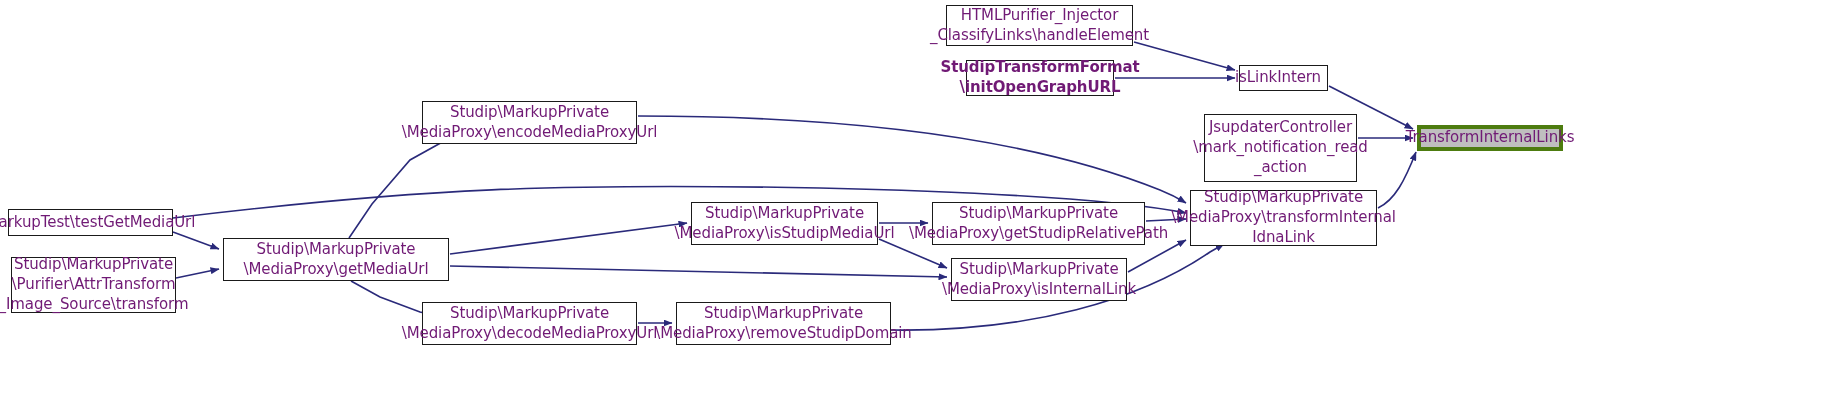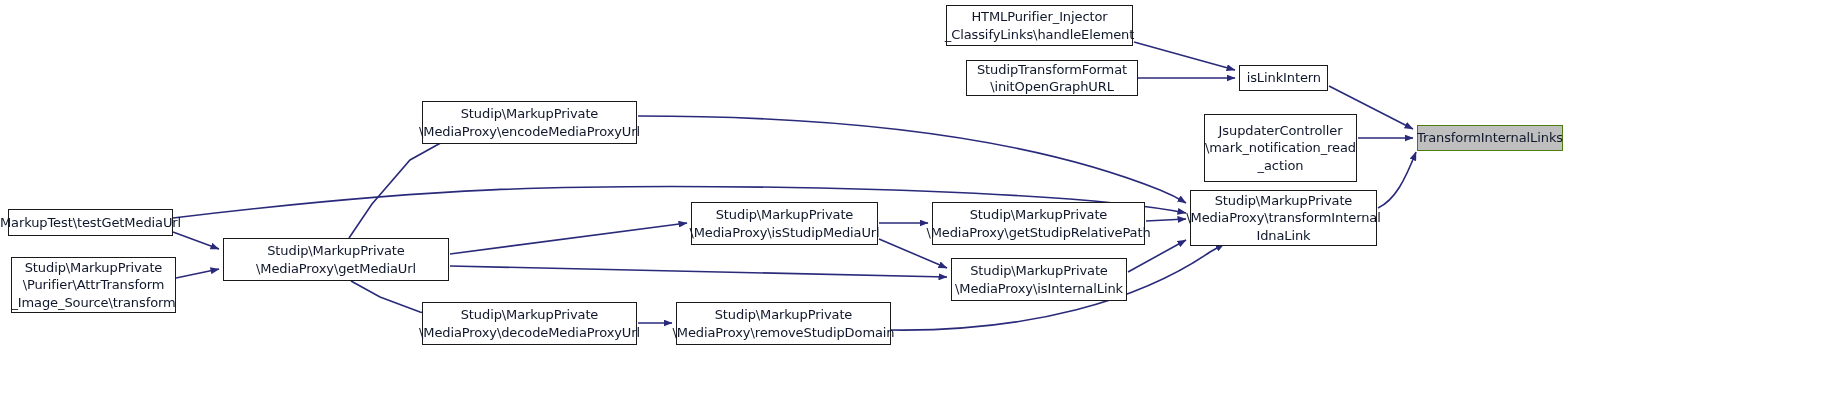--- a/index.html
+++ b/index.html
@@ -29,30 +29,30 @@
   }
   .node {
     position: absolute;
     box-sizing: border-box;
     border: 1px solid #1a1a1a;
     background: #ffffff;
     display: flex;
     align-items: center;
     justify-content: center;
     text-align: center;
-    font-size: 13px;
+    font-size: 15px;
     line-height: 1.33;
-    color: #0f172a;
+    color: #701a75;
     white-space: pre;
     letter-spacing: -0.1px;
     z-index: 2;
   }
   .node.highlight {
     background: #bfbfbf;
-    border: 1px solid #4d7c0f;
+    border: 4px solid #4d7c0f;
   }
   .node-label {
     display: block;
     padding: 0 6px;
   }
 </style>
 </head>
 <body>
 
 <div id="canvas">
@@ -119,20 +119,20 @@
 \MediaProxy\isStudipMediaUrl</span></div>
     <div class="node" style="left: 932px; top: 202px; width: 213px; height: 43px;"><span class="node-label">Studip\MarkupPrivate
 \MediaProxy\getStudipRelativePath</span></div>
     <div class="node" style="left: 951px; top: 258px; width: 176px; height: 43px;"><span class="node-label">Studip\MarkupPrivate
 \MediaProxy\isInternalLink</span></div>
     <div class="node" style="left: 1190px; top: 190px; width: 187px; height: 56px;"><span class="node-label">Studip\MarkupPrivate
 \MediaProxy\transformInternal
 IdnaLink</span></div>
     <div class="node" style="left: 946px; top: 5px; width: 187px; height: 41px;"><span class="node-label">HTMLPurifier_Injector
 _ClassifyLinks\handleElement</span></div>
-    <div class="node" style="left: 966px; top: 60px; width: 172px; height: 36px;"><span class="node-label">StudipTransformFormat
+    <div class="node" style="left: 966px; top: 60px; width: 148px; height: 36px; font-weight: bold;"><span class="node-label">StudipTransformFormat
 \initOpenGraphURL</span></div>
     <div class="node" style="left: 1239px; top: 65px; width: 89px; height: 26px; justify-content: flex-end;"><span class="node-label">isLinkIntern</span></div>
     <div class="node" style="left: 1204px; top: 108px; width: 153px; height: 68px; margin-top: 6px;"><span class="node-label">JsupdaterController
 \mark_notification_read
 _action</span></div>
     <div class="node highlight" style="left: 1417px; top: 125px; width: 146px; height: 26px;"><span class="node-label">TransformInternalLinks</span></div>
   </div>
 
 </body></html>

